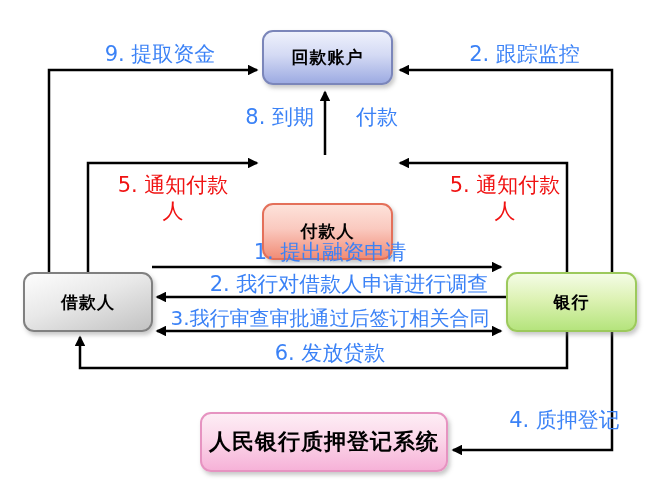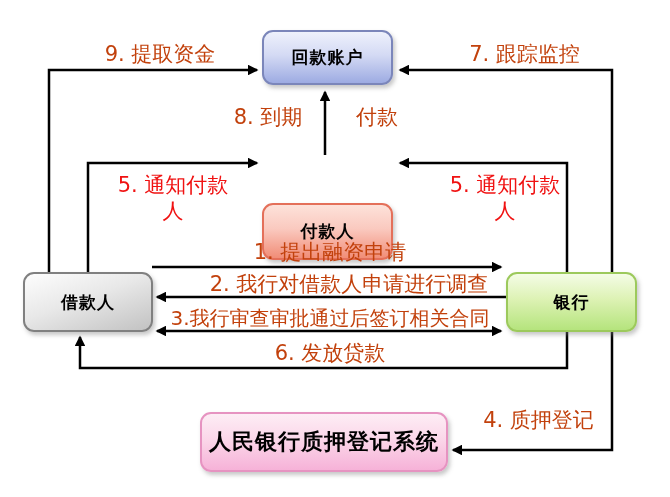--- a/index.html
+++ b/index.html
@@ -43,28 +43,28 @@
     background:linear-gradient(to bottom,#f4fce6 0%,#ddf2b4 45%,#b5e47d 100%);
   }
   .node-pboc{
     left:200px;top:412px;width:248px;height:60px;
     border:2px solid #e693c1;
     background:linear-gradient(to bottom,#fdedf5 0%,#fbd7e9 45%,#f6b2d8 100%);
     font-size:22px;
   }
   .elabel{
     position:absolute;
-    font-size:21px;color:#c2410c;
+    font-size:21px;color:#3b82f6;
     text-align:center;
     line-height:26px;
     white-space:nowrap;
   }
   .elabel.red{color:#f01212;white-space:normal;}
   .elabel.red span{display:block;}
-  .ta-r{}
+  .ta-r{text-align:right;}
   .ta-l{text-align:center;}
 </style>
 </head>
 <body>
 
 <div class="canvas">
 
   <svg class="wires" viewBox="0 0 670 497" xmlns="http://www.w3.org/2000/svg">
     <defs>
       <marker id="ah" viewBox="0 0 10 10" refX="8.6" refY="5" markerWidth="4.8" markerHeight="4.2" orient="auto-start-reverse">
@@ -100,21 +100,21 @@
   <div class="node node-bank">
     <span>银行</span>
   </div>
 
   <div class="node node-pboc">
     <span>人民银行质押登记系统</span>
   </div>
 
   <div class="elabel" style="left:70px;top:41px;width:180px;">9. 提取资金</div>
 
-  <div class="elabel" style="left:432px;top:41px;width:185px;">7. 跟踪监控</div>
+  <div class="elabel" style="left:432px;top:41px;width:185px;">2. 跟踪监控</div>
 
   <div class="elabel ta-r" style="left:222px;top:104px;width:92px;">8. 到期</div>
 
   <div class="elabel ta-l" style="left:337px;top:104px;width:80px;">付款</div>
 
   <div class="elabel red" style="left:98px;top:172px;width:150px;">
     <span>5. 通知付款</span>
     <span>人</span>
   </div>
 
@@ -124,15 +124,15 @@
   </div>
 
   <div class="elabel" style="left:175px;top:239px;width:310px;">1. 提出融资申请</div>
 
   <div class="elabel" style="left:155px;top:271px;width:388px;">2. 我行对借款人申请进行调查</div>
 
   <div class="elabel" style="left:140px;top:305px;width:380px;font-size:20px;">3.我行审查审批通过后签订相关合同</div>
 
   <div class="elabel" style="left:205px;top:340px;width:250px;">6. 发放贷款</div>
 
-  <div class="elabel" style="left:456px;top:407px;width:165px;">4. 质押登记</div>
+  <div class="elabel" style="left:482px;top:407px;width:165px;">4. 质押登记</div>
 
 </div>
 
 </body></html>

